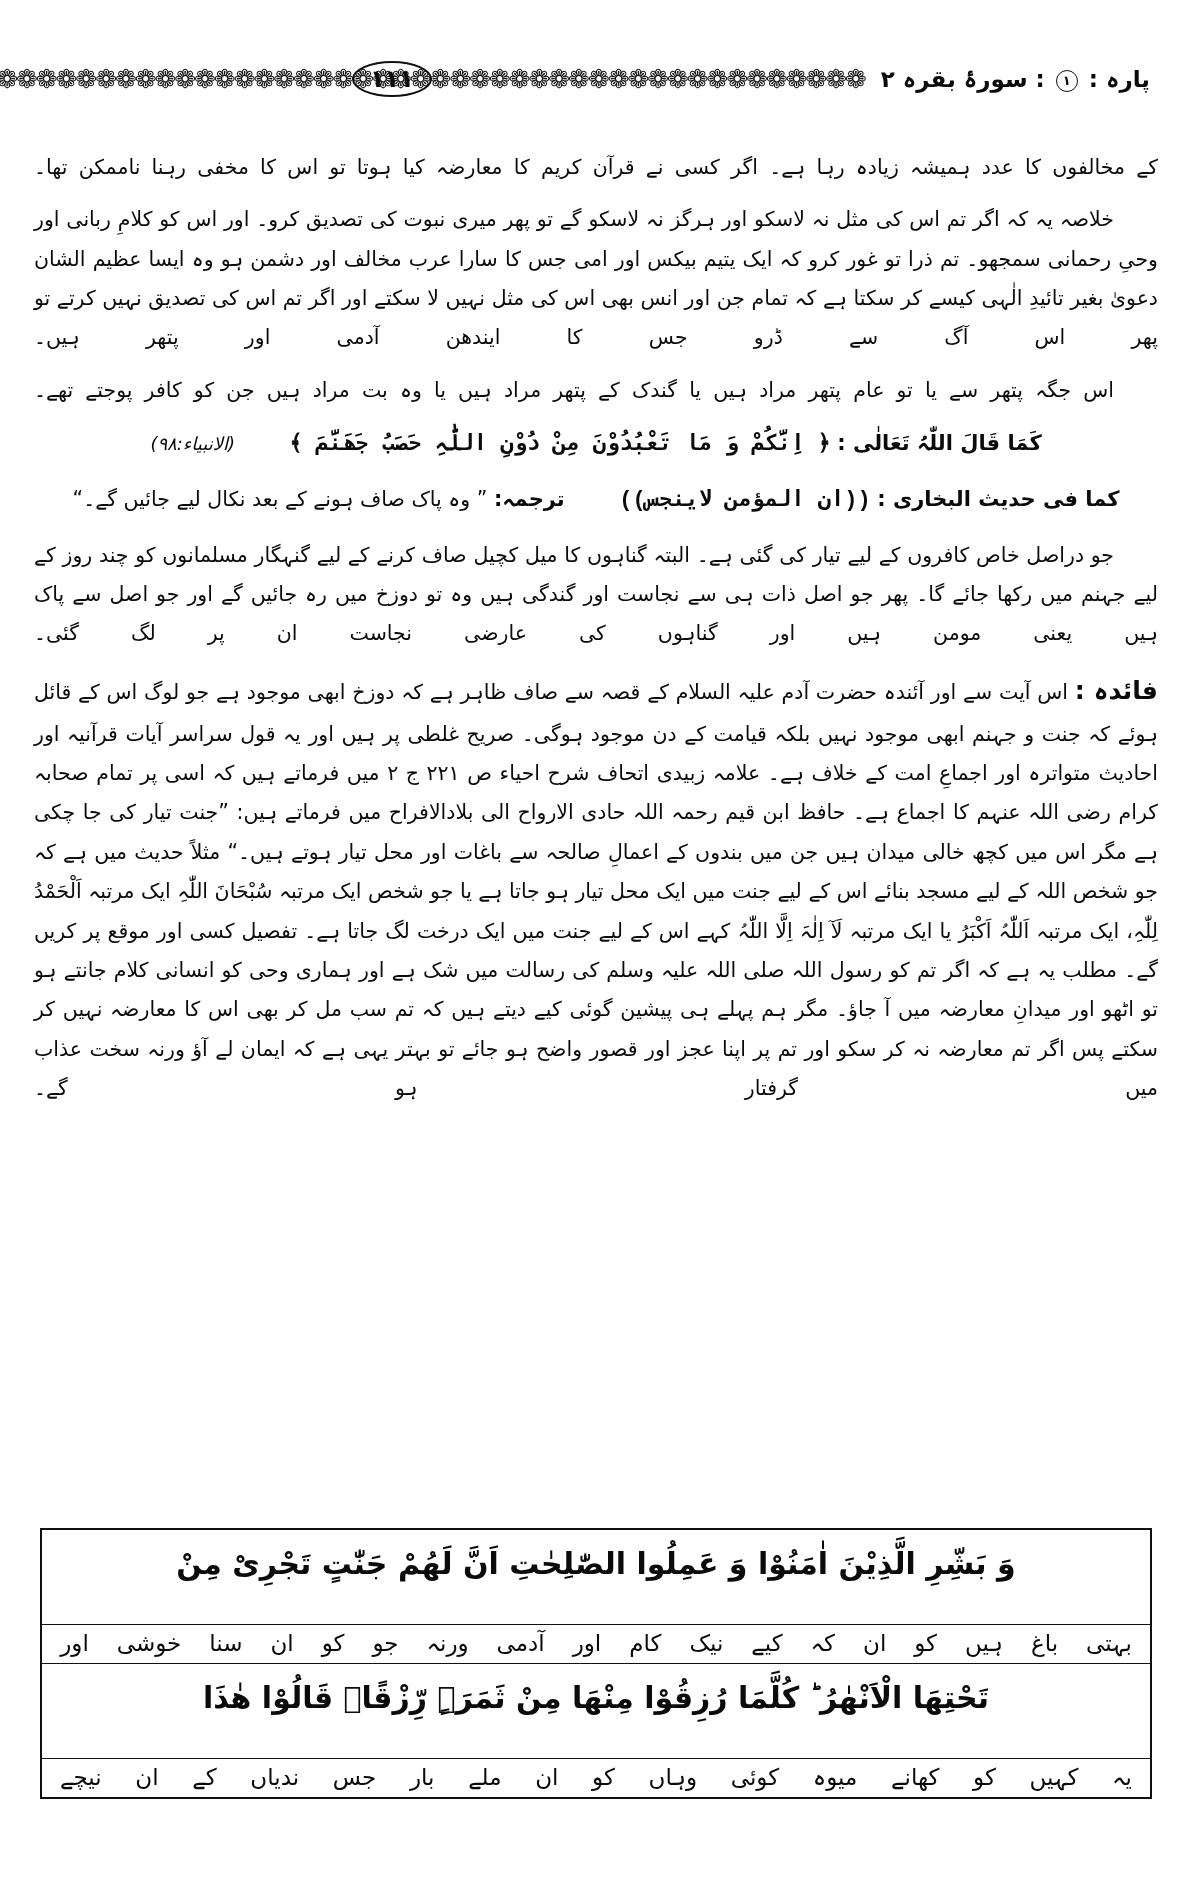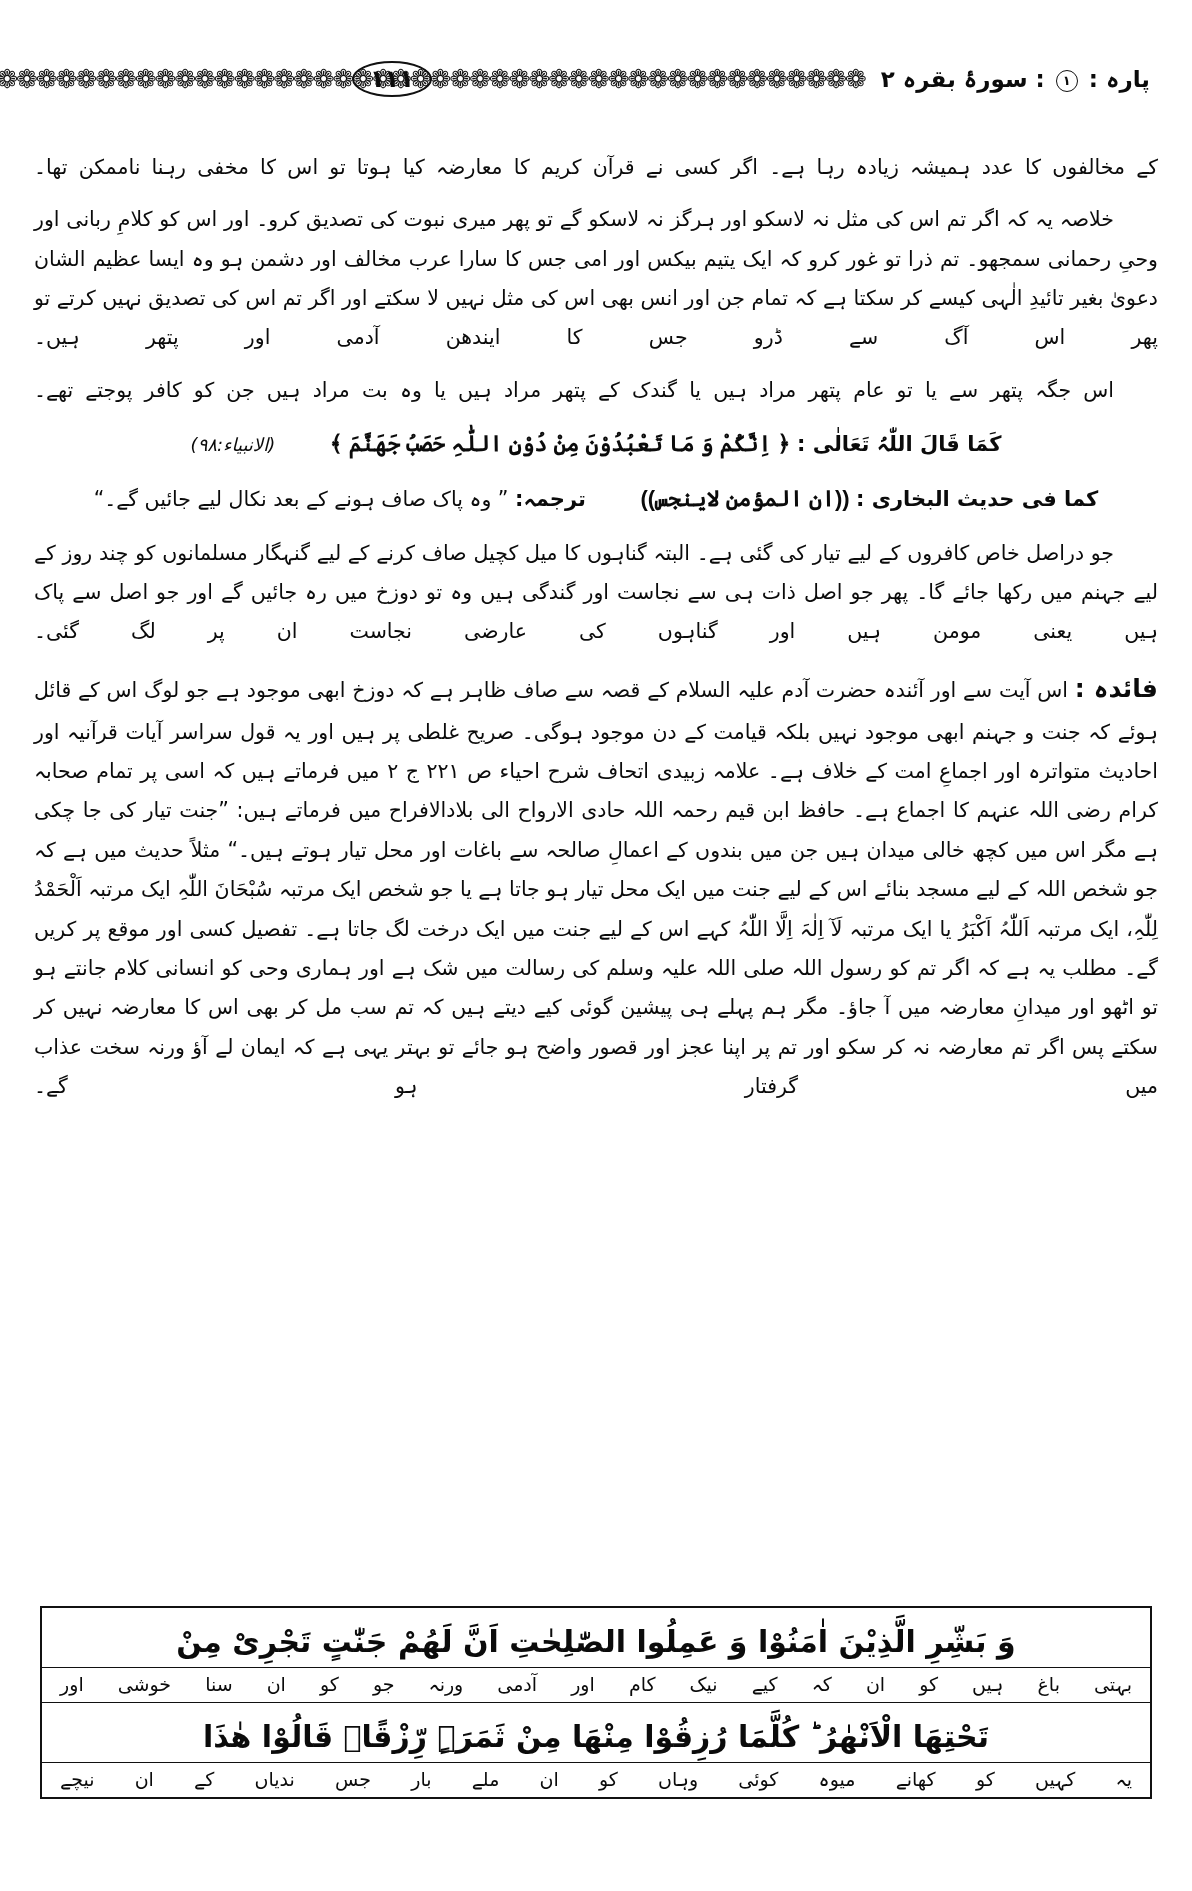--- a/index.html
+++ b/index.html
@@ -104,21 +104,21 @@
     line-height: 1.92;
     text-align: justify;
     text-indent: 0;
   }
   p.line.indent { text-indent: 44px; }
   .lbl {
     font-weight: 700;
     font-size: 21px;
   }
   .arabic {
-    font-family: Liberation Sans, sans-serif;
+    font-family: Liberation Mono, monospace;
     font-size: 22px;
     font-weight: 600;
     margin-left: 48px;
   }
   .center { text-align: center; text-align-last: center; }
   .small  { font-size: 18px; font-style: italic; }
 
   
   .verse-box {
     position: absolute;
@@ -143,21 +143,22 @@
     white-space: nowrap;
     overflow: hidden;
   }
   .verse-trans {
     display: flex;
     flex-direction: row-reverse;
     justify-content: space-between;
     align-items: center;
     border-top: 1.5px solid #111;
     padding: 5px 18px 7px 18px;
-    font-size: 19px;
+    font-size: 23px;
+    margin-top: 35px;
   }
   .verse-trans span { white-space: nowrap; }
 
   .ornament-strip {
     letter-spacing: -4px;
   }
 </style>
 </head>
 <body>
 

